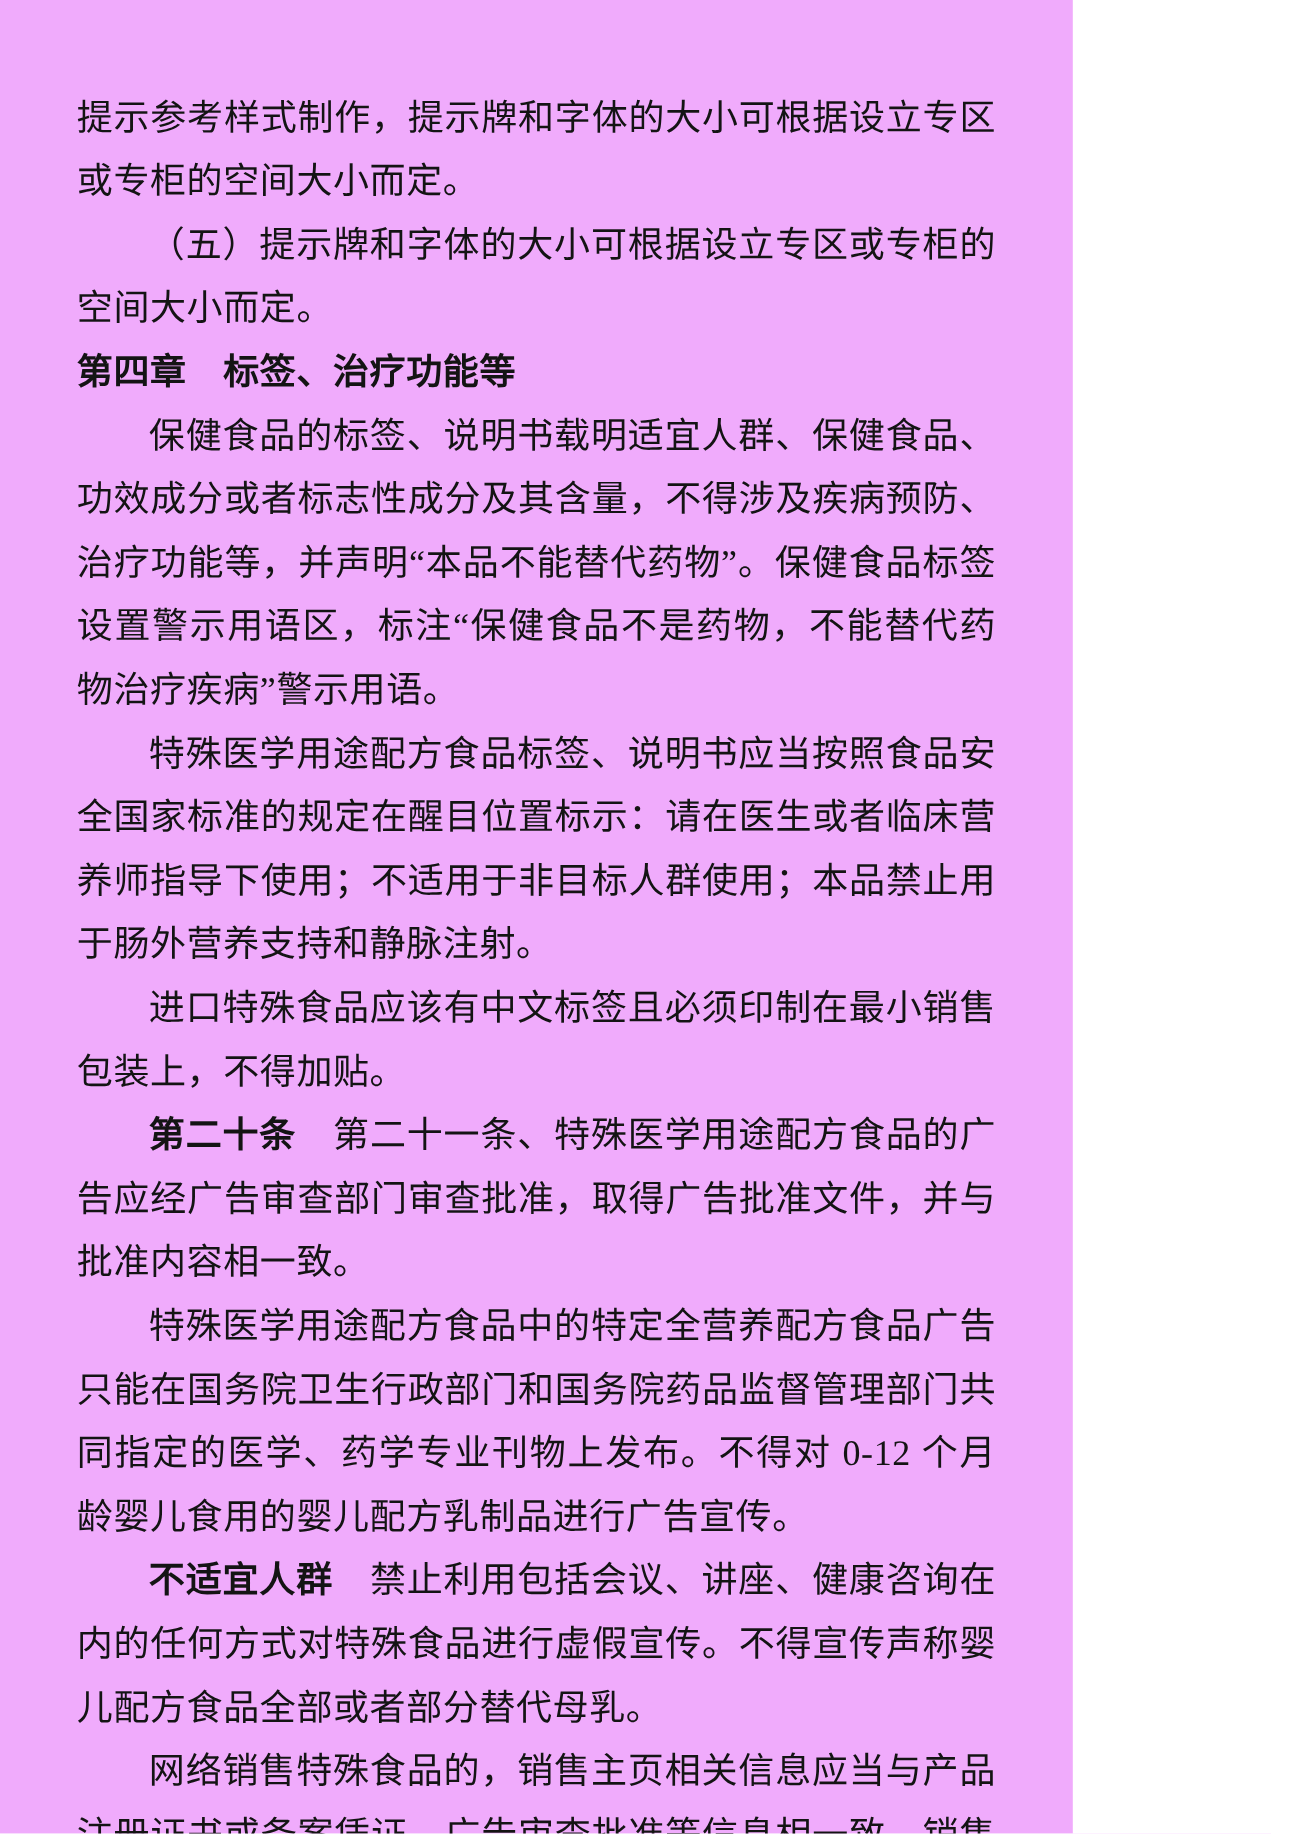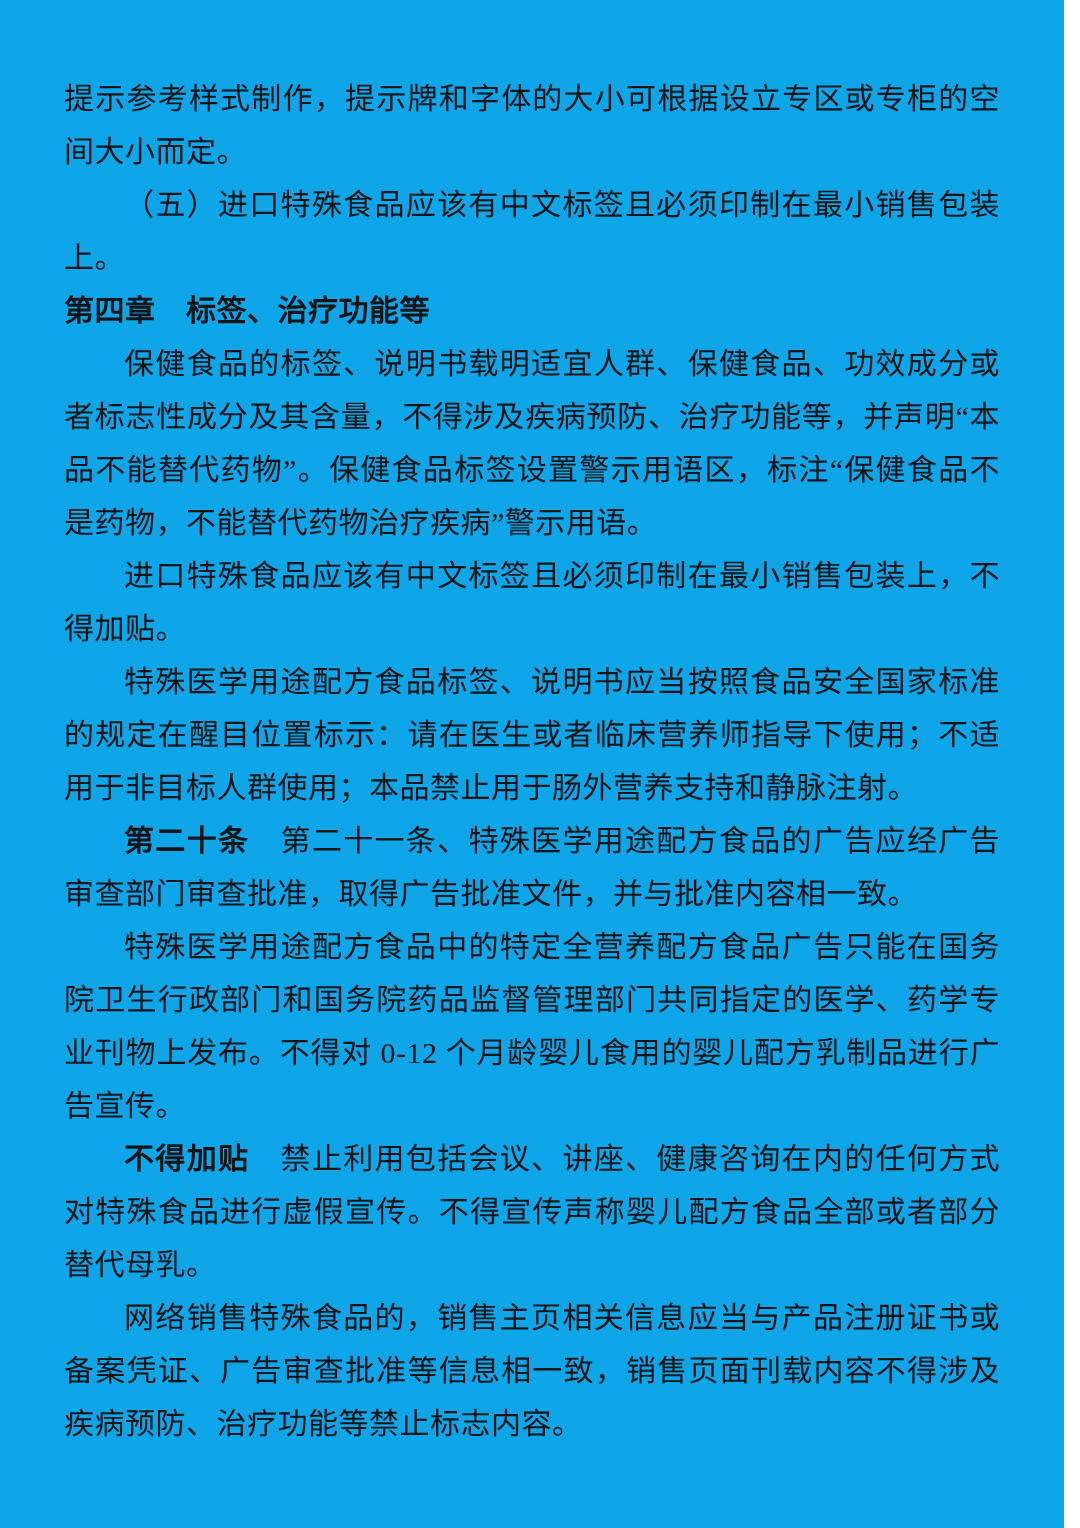--- a/index.html
+++ b/index.html
@@ -9,24 +9,24 @@
   }
   body {
     width: 1080px;
     height: 1528px;
     overflow: hidden;
     font-family: "Liberation Serif", "DejaVu Serif", serif;
     color: #141414;
   }
   .page {
     box-sizing: border-box;
-    width: 1064px;
+    width: 894px;
     height: 1528px;
     padding: 72px 64px 40px 64px;
-    background: #0ea5e9;
+    background: #f0abfc;
   }
   .page p {
     margin: 0;
     font-size: 30px;
     line-height: 53px;
     text-align: justify;
     text-justify: inter-ideograph;
     letter-spacing: 0.5px;
   }
   .indent {
@@ -45,32 +45,32 @@
     font-weight: bold;
   }
 </style>
 </head>
 <body>
 
 <div class="page">
 
   <p>提示参考样式制作，提示牌和字体的大小可根据设立专区或专柜的空间大小而定。</p>
 
-  <p class="indent">（五）进口特殊食品应该有中文标签且必须印制在最小销售包装上。</p>
+  <p class="indent">（五）提示牌和字体的大小可根据设立专区或专柜的空间大小而定。</p>
 
   <p class="chapter">第四章　标签、治疗功能等</p>
 
 
   <p class="indent">保健食品的标签、说明书载明适宜人群、保健食品、功效成分或者标志性成分及其含量，不得涉及疾病预防、治疗功能等，并声明“本品不能替代药物”。保健食品标签设置警示用语区，标注“保健食品不是药物，不能替代药物治疗疾病”警示用语。</p>
 
+  <p class="indent">特殊医学用途配方食品标签、说明书应当按照食品安全国家标准的规定在醒目位置标示：请在医生或者临床营养师指导下使用；不适用于非目标人群使用；本品禁止用于肠外营养支持和静脉注射。</p>
+
   <p class="indent">进口特殊食品应该有中文标签且必须印制在最小销售包装上，不得加贴。</p>
-
-  <p class="indent">特殊医学用途配方食品标签、说明书应当按照食品安全国家标准的规定在醒目位置标示：请在医生或者临床营养师指导下使用；不适用于非目标人群使用；本品禁止用于肠外营养支持和静脉注射。</p>
 
   <p class="indent"><span class="lead">第二十条</span><span>　第二十一条、特殊医学用途配方食品的广告应经广告审查部门审查批准，取得广告批准文件，并与批准内容相一致。</span></p>
 
   <p class="indent">特殊医学用途配方食品中的特定全营养配方食品广告只能在国务院卫生行政部门和国务院药品监督管理部门共同指定的医学、药学专业刊物上发布。不得对 0-12 个月龄婴儿食用的婴儿配方乳制品进行广告宣传。</p>
 
-  <p class="indent"><span class="lead">不得加贴</span><span>　禁止利用包括会议、讲座、健康咨询在内的任何方式对特殊食品进行虚假宣传。不得宣传声称婴儿配方食品全部或者部分替代母乳。</span></p>
+  <p class="indent"><span class="lead">不适宜人群</span><span>　禁止利用包括会议、讲座、健康咨询在内的任何方式对特殊食品进行虚假宣传。不得宣传声称婴儿配方食品全部或者部分替代母乳。</span></p>
 
   <p class="indent">网络销售特殊食品的，销售主页相关信息应当与产品注册证书或备案凭证、广告审查批准等信息相一致，销售页面刊载内容不得涉及疾病预防、治疗功能等禁止标志内容。</p>
 
 </div>
 
 </body></html>

